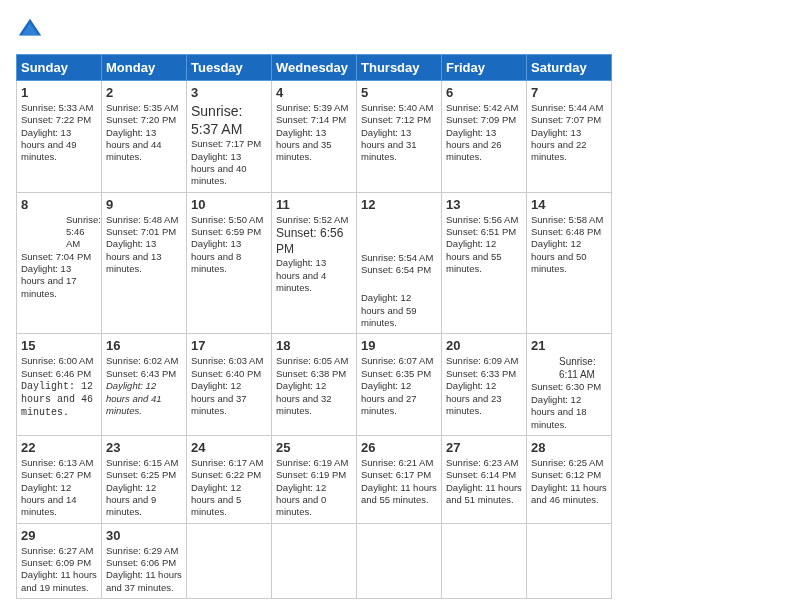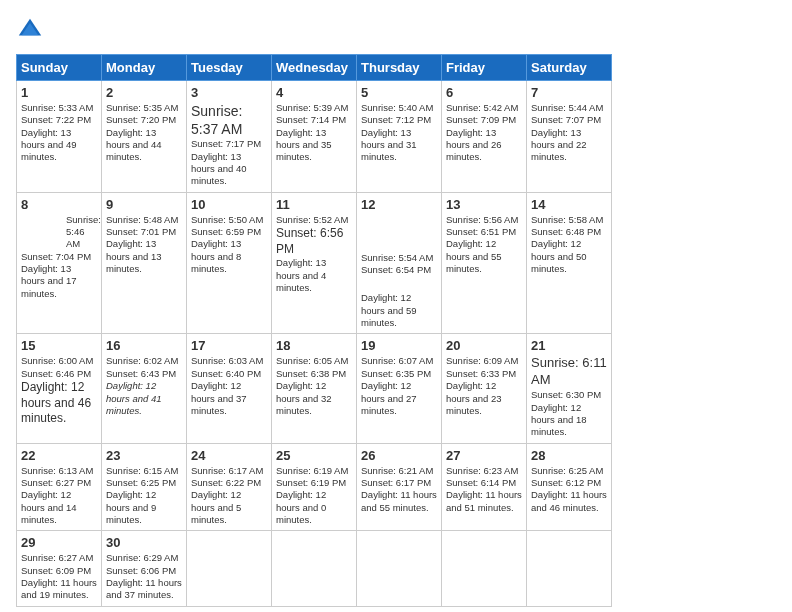--- a/index.html
+++ b/index.html
@@ -206,21 +206,21 @@
             <div style="font-size: 9.5px; line-height: 1.3;">Sunrise: 5:58 AM</div>
             <div style="font-size: 9.5px; line-height: 1.3;">Sunset: 6:48 PM</div>
             <div style="font-size: 9.5px; line-height: 1.3;">Daylight: 12 hours and 50 minutes.</div>
           </td>
         </tr>
         <tr>
           <td>
             <span class="day-num">15</span>
             <div style="font-size: 9.5px; line-height: 1.3;">Sunrise: 6:00 AM</div>
             <div style="font-size: 9.5px; line-height: 1.3;">Sunset: 6:46 PM</div>
-            <div style="font-size: 12px; line-height: 1.3;">Daylight: 12 hours and 46 minutes.</div>
+            <div style="font-size: 10px; line-height: 1.3; font-family: Liberation Mono, monospace;">Daylight: 12 hours and 46 minutes.</div>
           </td>
           <td>
             <span class="day-num">16</span>
             <div style="font-size: 9.5px; line-height: 1.3;">Sunrise: 6:02 AM</div>
             <div style="font-size: 9.5px; line-height: 1.3;">Sunset: 6:43 PM</div>
             <div style="font-size: 9.5px; line-height: 1.3; font-style: italic;">Daylight: 12 hours and 41 minutes.</div>
           </td>
           <td>
             <span class="day-num">17</span>
             <div style="font-size: 9.5px; line-height: 1.3;">Sunrise: 6:03 AM</div>
@@ -240,21 +240,21 @@
             <div style="font-size: 9.5px; line-height: 1.3;">Daylight: 12 hours and 27 minutes.</div>
           </td>
           <td>
             <span class="day-num">20</span>
             <div style="font-size: 9.5px; line-height: 1.3;">Sunrise: 6:09 AM</div>
             <div style="font-size: 9.5px; line-height: 1.3;">Sunset: 6:33 PM</div>
             <div style="font-size: 9.5px; line-height: 1.3;">Daylight: 12 hours and 23 minutes.</div>
           </td>
           <td>
             <span class="day-num">21</span>
-            <div style="font-size: 13px; line-height: 1.3;">Sunrise: 6:11 AM</div>
+            <div style="font-size: 10px; line-height: 1.3; margin-left: 28px;">Sunrise: 6:11 AM</div>
             <div style="font-size: 9.5px; line-height: 1.3;">Sunset: 6:30 PM</div>
             <div style="font-size: 9.5px; line-height: 1.3;">Daylight: 12 hours and 18 minutes.</div>
           </td>
         </tr>
         <tr>
           <td>
             <span class="day-num">22</span>
             <div style="font-size: 9.5px; line-height: 1.3;">Sunrise: 6:13 AM</div>
             <div style="font-size: 9.5px; line-height: 1.3;">Sunset: 6:27 PM</div>
             <div style="font-size: 9.5px; line-height: 1.3;">Daylight: 12 hours and 14 minutes.</div>

